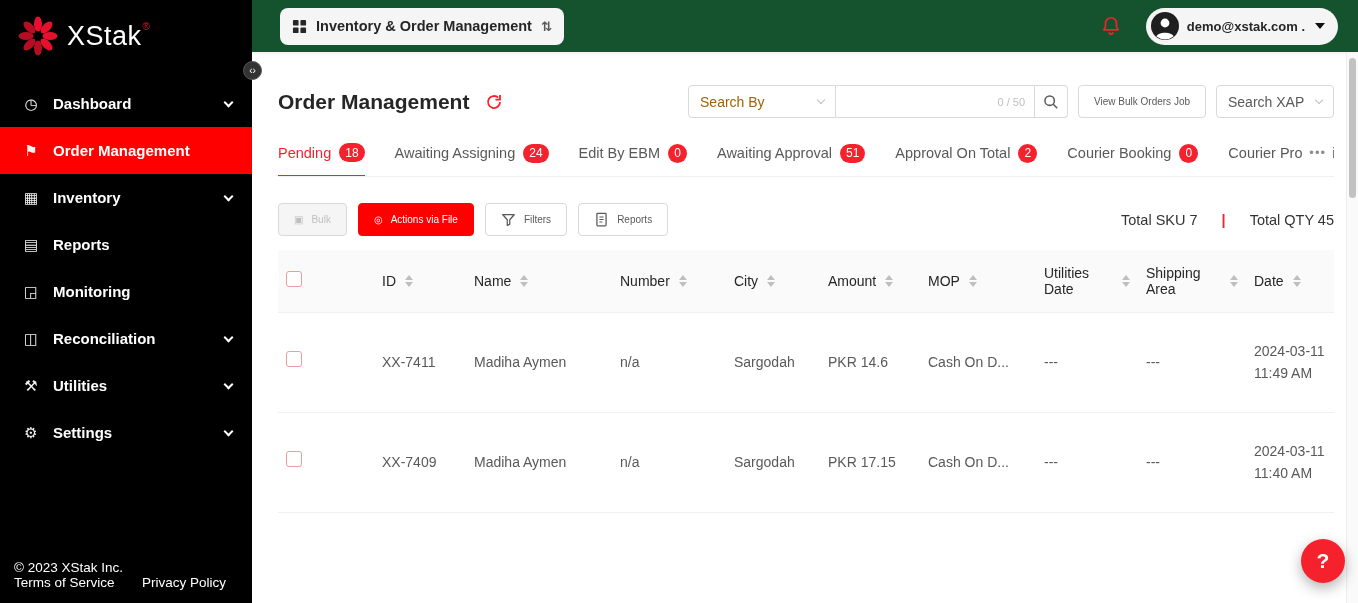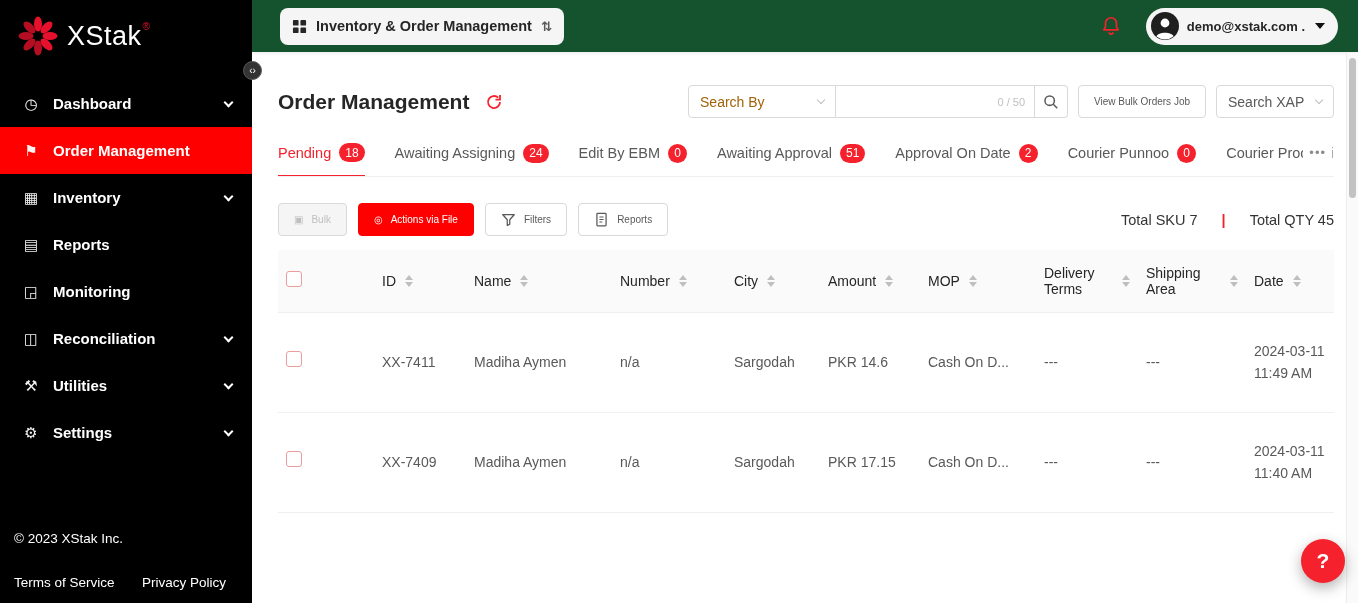--- a/index.html
+++ b/index.html
@@ -14,21 +14,21 @@
   .logo-reg{font-size:10px;color:#e8112d;vertical-align:top;margin-left:1px}
   .menu{margin-top:24px}
   .side-item{display:flex;align-items:center;gap:13px;height:47px;padding:0 20px 0 22px;
     font-size:15px;font-weight:600;cursor:pointer}
   .side-item .si-icon{width:18px;text-align:center;font-size:15px;opacity:.95}
   .side-item .si-label{flex:1}
   .side-item.active{background:#fe0000}
   .chev{width:7px;height:7px;border-right:2px solid #fff;border-bottom:2px solid #fff;
     transform:rotate(45deg);margin-top:-3px}
   .side-footer{position:absolute;left:0;right:0;bottom:0;padding:10px 14px 13px;font-size:13.5px}
-  .side-footer .copy{margin-bottom:29px}
+  .side-footer .copy{margin-bottom:0}
   .foot-links{display:flex;justify-content:space-between;padding-right:12px}
   .foot-links span{cursor:pointer}
 
   
   .collapse-btn{position:absolute;left:243px;top:61px;width:19px;height:19px;border-radius:50%;
     background:#333;border:1px solid #5a5a5a;color:#fff;display:flex;align-items:center;
     justify-content:center;font-size:10px;letter-spacing:0;z-index:6;cursor:pointer}
 
   
   .topbar{position:absolute;left:252px;right:0;top:0;height:52px;background:#14532d;
@@ -276,25 +276,25 @@
       </div>
       <div class="tab">
         <span>Edit By EBM</span>
         <span class="badge">0</span>
       </div>
       <div class="tab">
         <span>Awaiting Approval</span>
         <span class="badge">51</span>
       </div>
       <div class="tab">
-        <span>Approval On Date</span>
+        <span>Approval On Total</span>
         <span class="badge">2</span>
       </div>
       <div class="tab">
-        <span>Courier Punnoo</span>
+        <span>Courier Booking</span>
         <span class="badge">0</span>
       </div>
       <div class="tab">
         <span>Courier Processing</span>
       </div>
       <div class="tabs-more">•••</div>
     </div>
 
     <div class="actions-row">
       <div class="actions-left">
@@ -394,21 +394,21 @@
               <div class="th-inner">
                 <span>MOP</span>
                 <span class="sorter">
                   <i class="s-up"></i>
                   <i class="s-down"></i>
                 </span>
               </div>
             </th>
           <th>
               <div class="th-inner">
-                <span>Delivery Terms</span>
+                <span>Utilities Date</span>
                 <span class="sorter">
                   <i class="s-up"></i>
                   <i class="s-down"></i>
                 </span>
               </div>
             </th>
           <th>
               <div class="th-inner">
                 <span>Shipping Area</span>
                 <span class="sorter">

